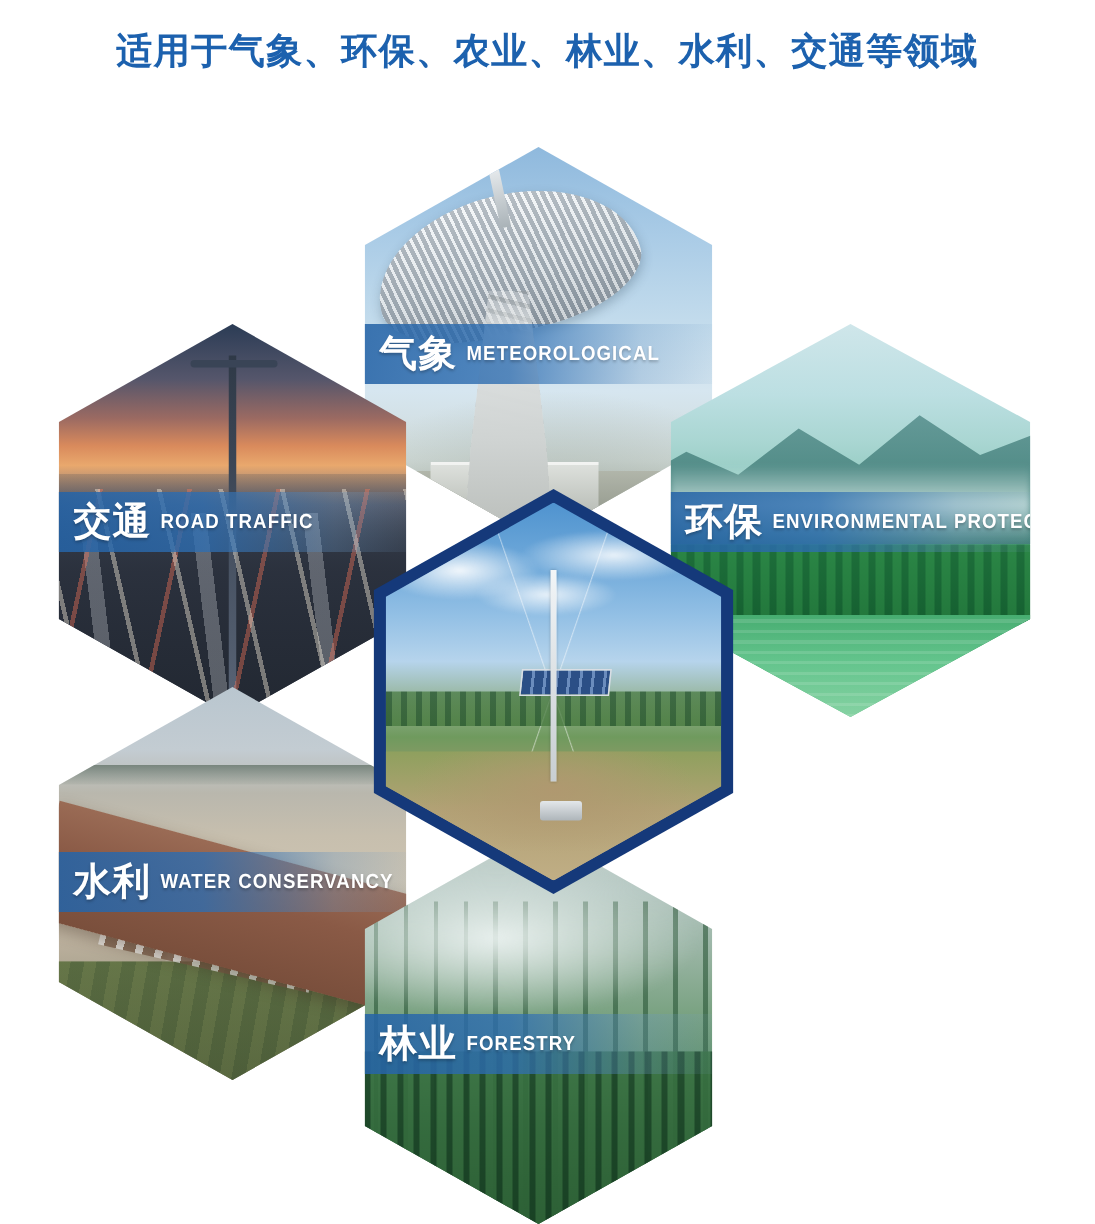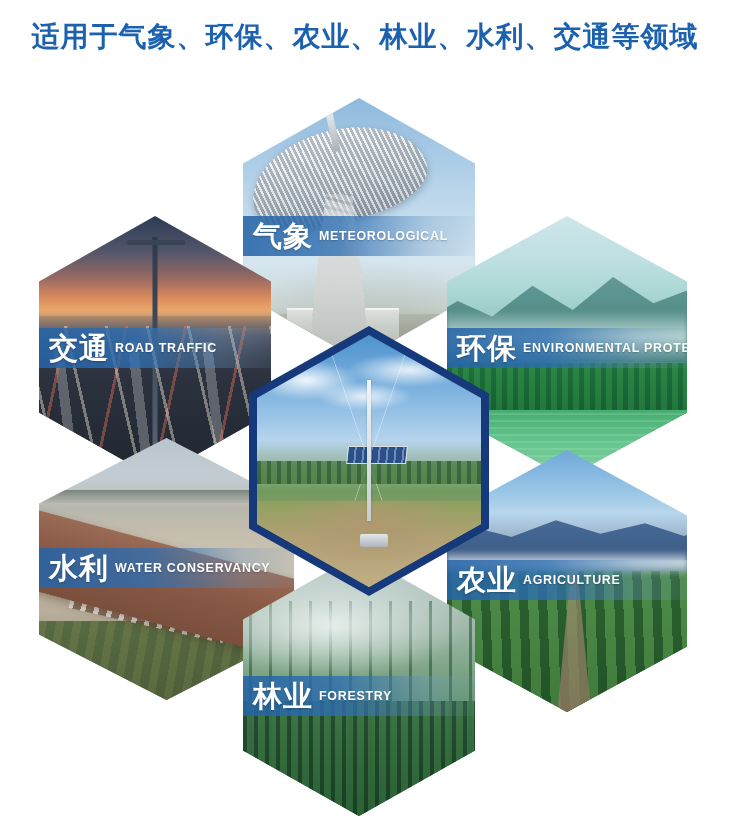--- a/index.html
+++ b/index.html
@@ -14,21 +14,21 @@
     font-family: "Liberation Sans", "DejaVu Sans", sans-serif;
     position: relative;
   }
 
   
   .page-title {
     position: absolute;
     left: 0; top: 18px;
     width: 730px;
     text-align: center;
-    font-size: 28px;
+    font-size: 24px;
     font-weight: bold;
     letter-spacing: 1px;
     color: #1c61ae;
     white-space: nowrap;
     user-select: none;
   }
 
   
   .honeycomb {
     position: absolute;
@@ -66,21 +66,21 @@
                 rgba(46,110,178,0.78) 42%,
                 rgba(104,150,196,0.30) 78%,
                 rgba(140,175,205,0.06) 100%);
     display: flex;
     align-items: center;
     box-sizing: border-box;
     padding-left: 16px;
   }
   .hex .band .cn {
     color: #ffffff;
-    font-size: 29px;
+    font-size: 25px;
     font-weight: bold;
     letter-spacing: 1px;
     line-height: 1;
     text-shadow: 0 1px 2px rgba(0,0,0,0.25);
     white-space: nowrap;
   }
   .hex .band .en {
     color: #ffffff;
     font-size: 13.5px;
     font-weight: bold;
@@ -411,42 +411,32 @@
     <div class="photo sc-env">
       <div class="extra1"></div>
         <div class="extra2"></div>
     </div>
     <div class="band" style="top:112px;">
       <span class="cn">环保</span>
       <span class="en">ENVIRONMENTAL PROTECTION</span>
     </div>
   </div>
 
-  <div class="hex" style="left:39px; top:368px;padding-left:23px;">
+  <div class="hex" style="left:39px; top:388px;">
     <div class="photo sc-water">
       <div class="extra1"></div>
         <div class="extra2"></div>
         <div class="extra3"></div>
     </div>
     <div class="band" style="top:110px;">
       <span class="cn">水利</span>
       <span class="en">WATER CONSERVANCY</span>
     </div>
   </div>
 
-  <div class="hex" style="left:447px; top:380px; width:240px;">
-    <div class="photo sc-agri">
-      <div class="extra1"></div>
-        <div class="extra2"></div>
-    </div>
-    <div class="band" style="top:110px;">
-      <span class="cn">农业</span>
-      <span class="en">AGRICULTURE</span>
-    </div>
-  </div>
 
   <div class="hex" style="left:243px; top:484px;">
     <div class="photo sc-forest">
       <div class="extra1"></div>
         <div class="extra2"></div>
     </div>
     <div class="band" style="top:122px;">
       <span class="cn">林业</span>
       <span class="en">FORESTRY</span>
     </div>

